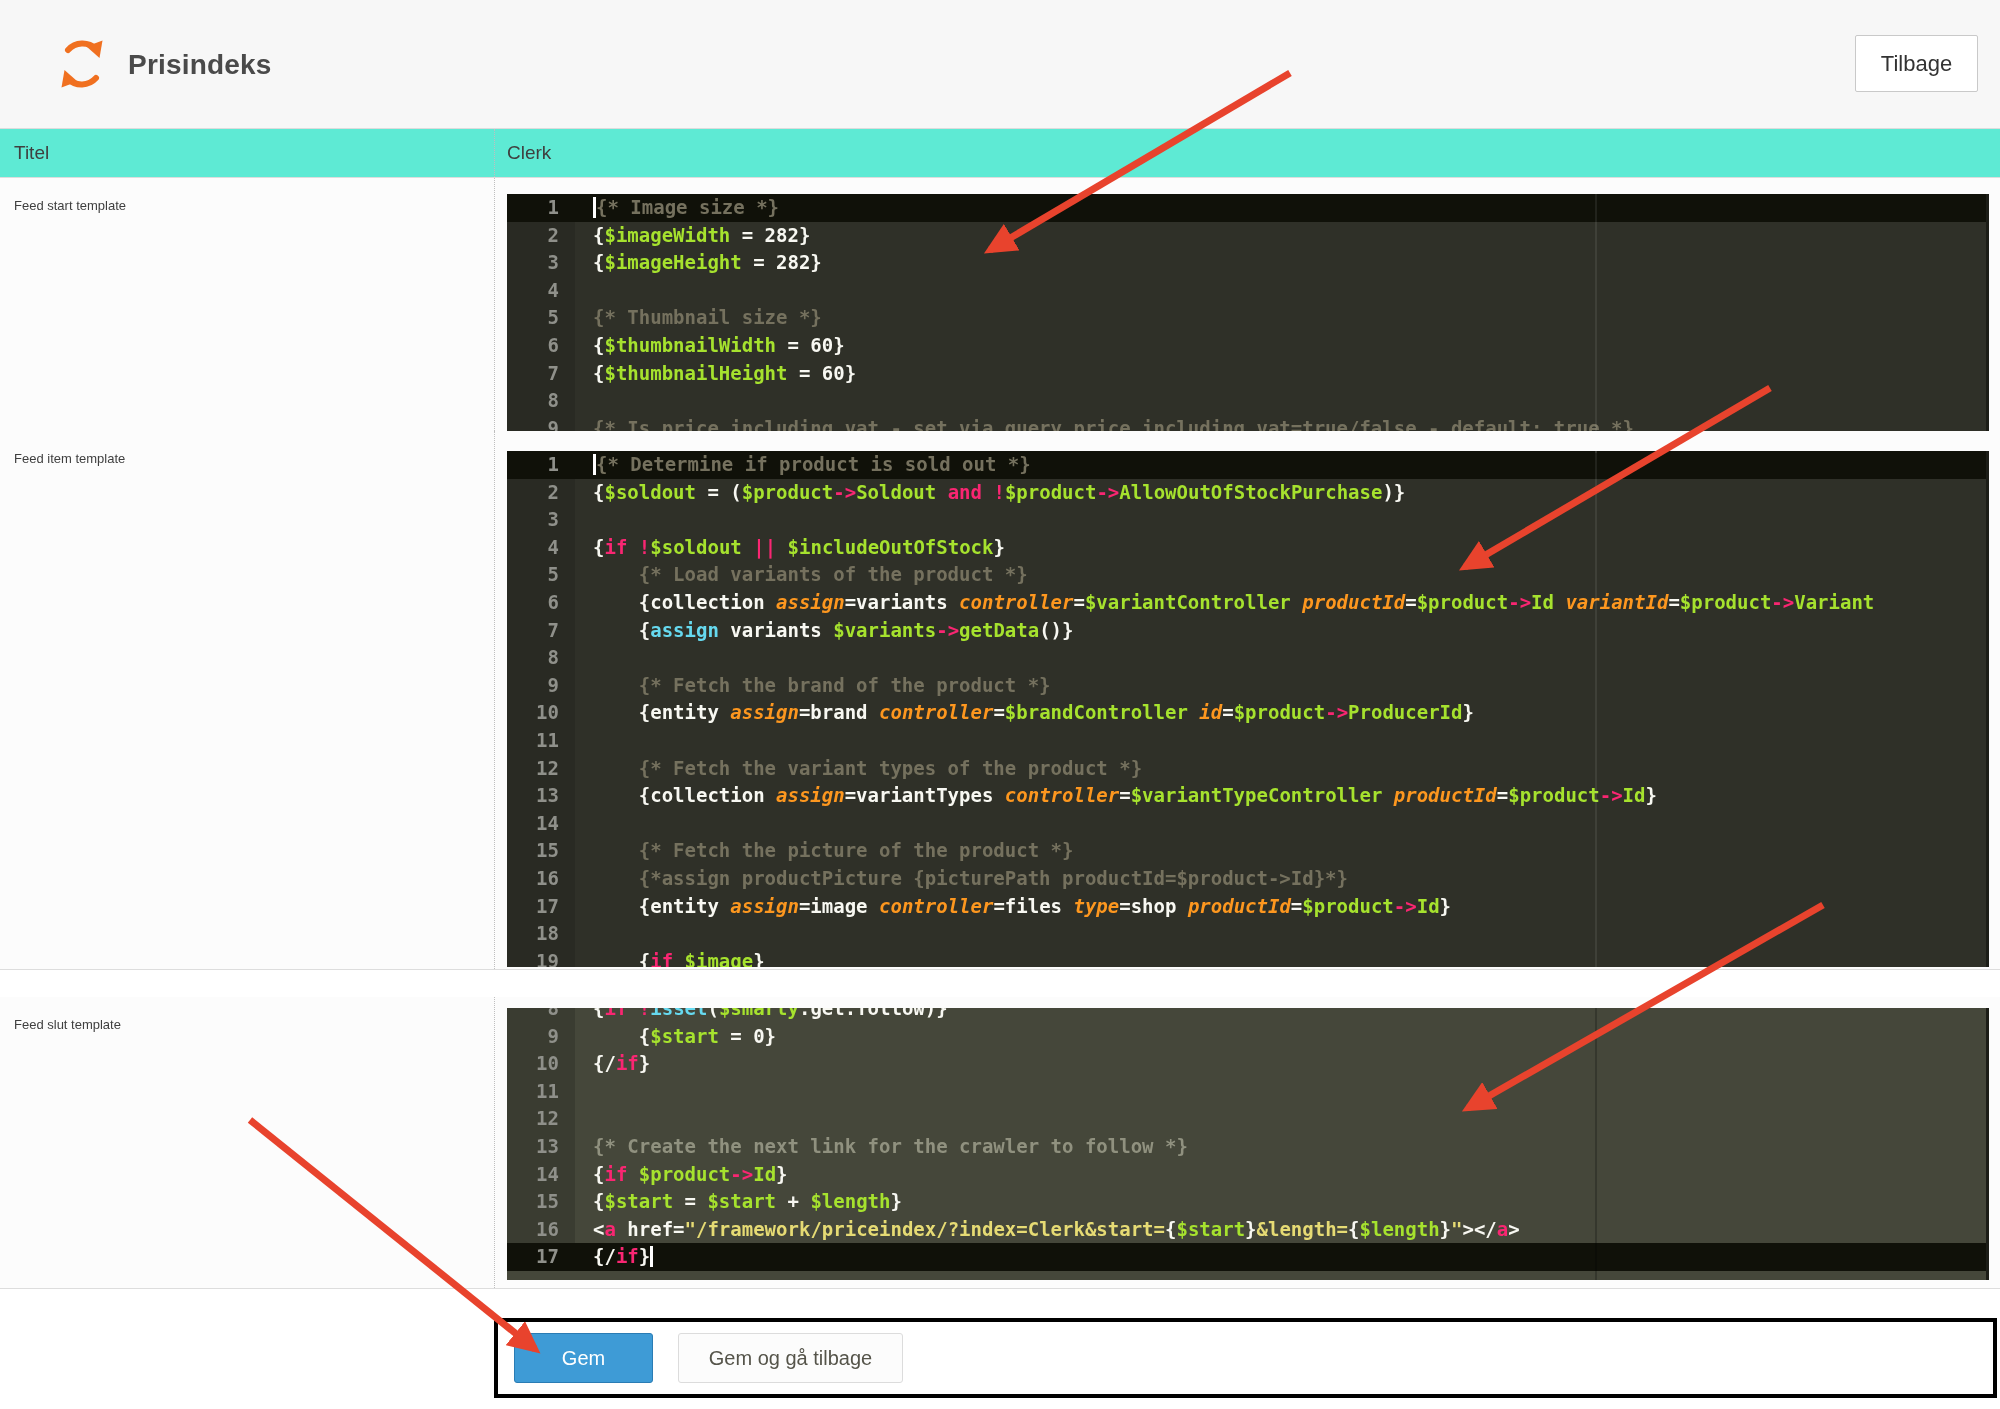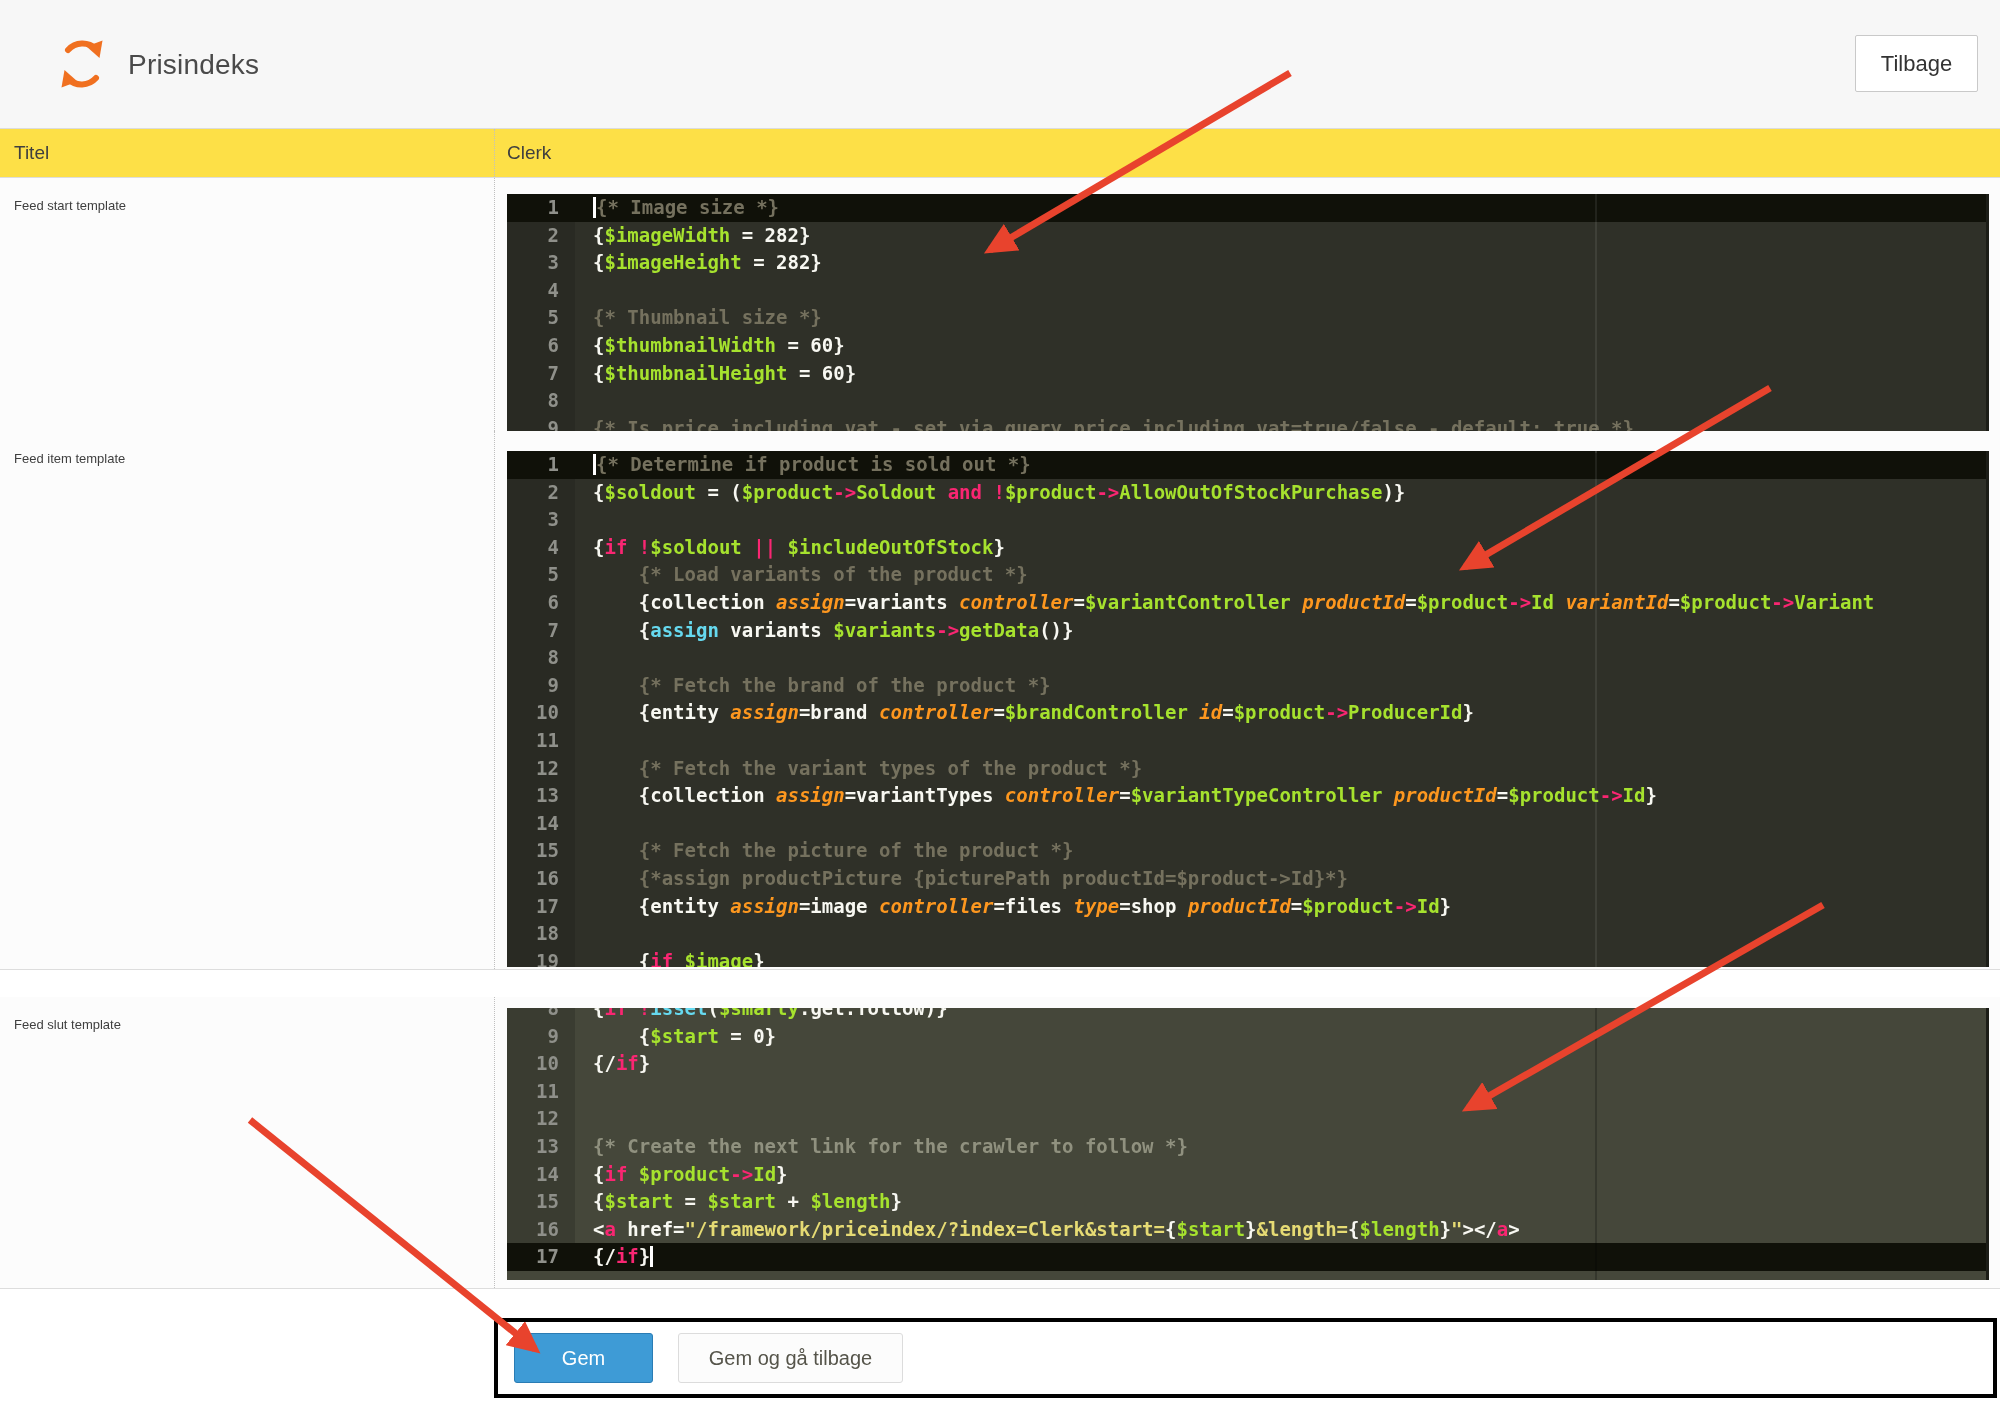--- a/index.html
+++ b/index.html
@@ -10,32 +10,32 @@
   .page{position:absolute;inset:0;}
 
   
   .app-header{
     position:absolute;left:0;top:0;width:2000px;height:129px;
     background:#f7f7f7;border-bottom:1px solid #dcdcdc;box-sizing:border-box;
   }
   .logo{position:absolute;left:55px;top:37px;width:54px;height:54px;}
   .app-title{
     position:absolute;left:128px;top:0;height:129px;display:flex;align-items:center;
-    font-size:28px;font-weight:normal;color:#4a4a4a;letter-spacing:.2px;text-align:center;
+    font-size:28px;font-weight:bold;color:#4a4a4a;letter-spacing:.2px;text-align:center;
   }
   .back-btn{
     position:absolute;right:22px;top:35px;width:123px;height:57px;
     background:#ffffff;border:1px solid #c9c9c9;border-radius:2px;
     font-size:22px;color:#333;display:flex;align-items:center;justify-content:center;
     box-sizing:border-box;cursor:pointer;font-family:"Liberation Sans",sans-serif;
   }
 
   
   .thead{
-    position:absolute;left:0;top:129px;width:2000px;height:49px;background:#fde047;
+    position:absolute;left:0;top:129px;width:2000px;height:49px;background:#5eead4;
     border-bottom:1px solid #ddd;box-sizing:border-box;display:flex;
   }
   .col-titel{width:494px;flex:none;display:flex;align-items:center;padding-left:14px;box-sizing:border-box;}
   .col-clerk{flex:1;display:flex;align-items:center;padding-left:12px;border-left:1px dotted #bfbfbf;box-sizing:border-box;}
   .thead span{font-size:19px;color:#3f3f3f;}
 
   .trow{position:absolute;left:0;width:2000px;border-bottom:1px solid #ddd;box-sizing:border-box;display:flex;background:#fcfcfc;}
   .row1{top:178px;height:280px;}
   .row2{top:431px;height:539px;}
   .row3{top:997px;height:292px;}

